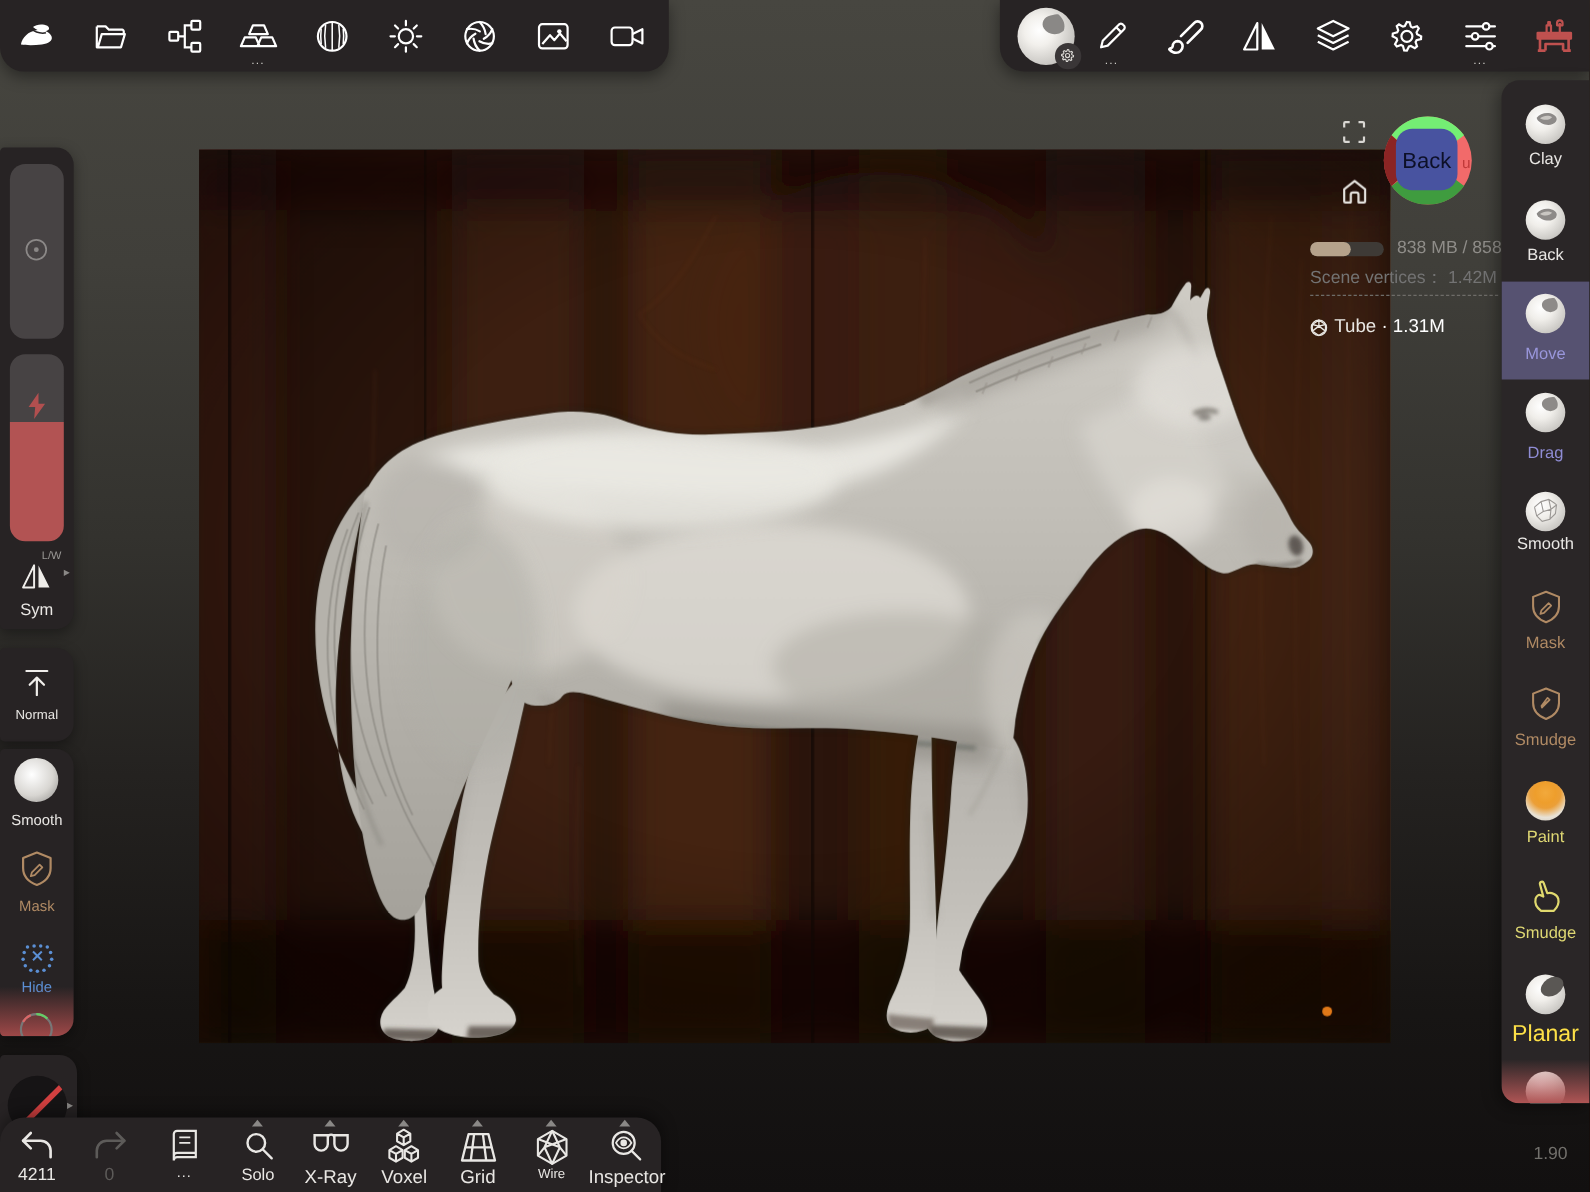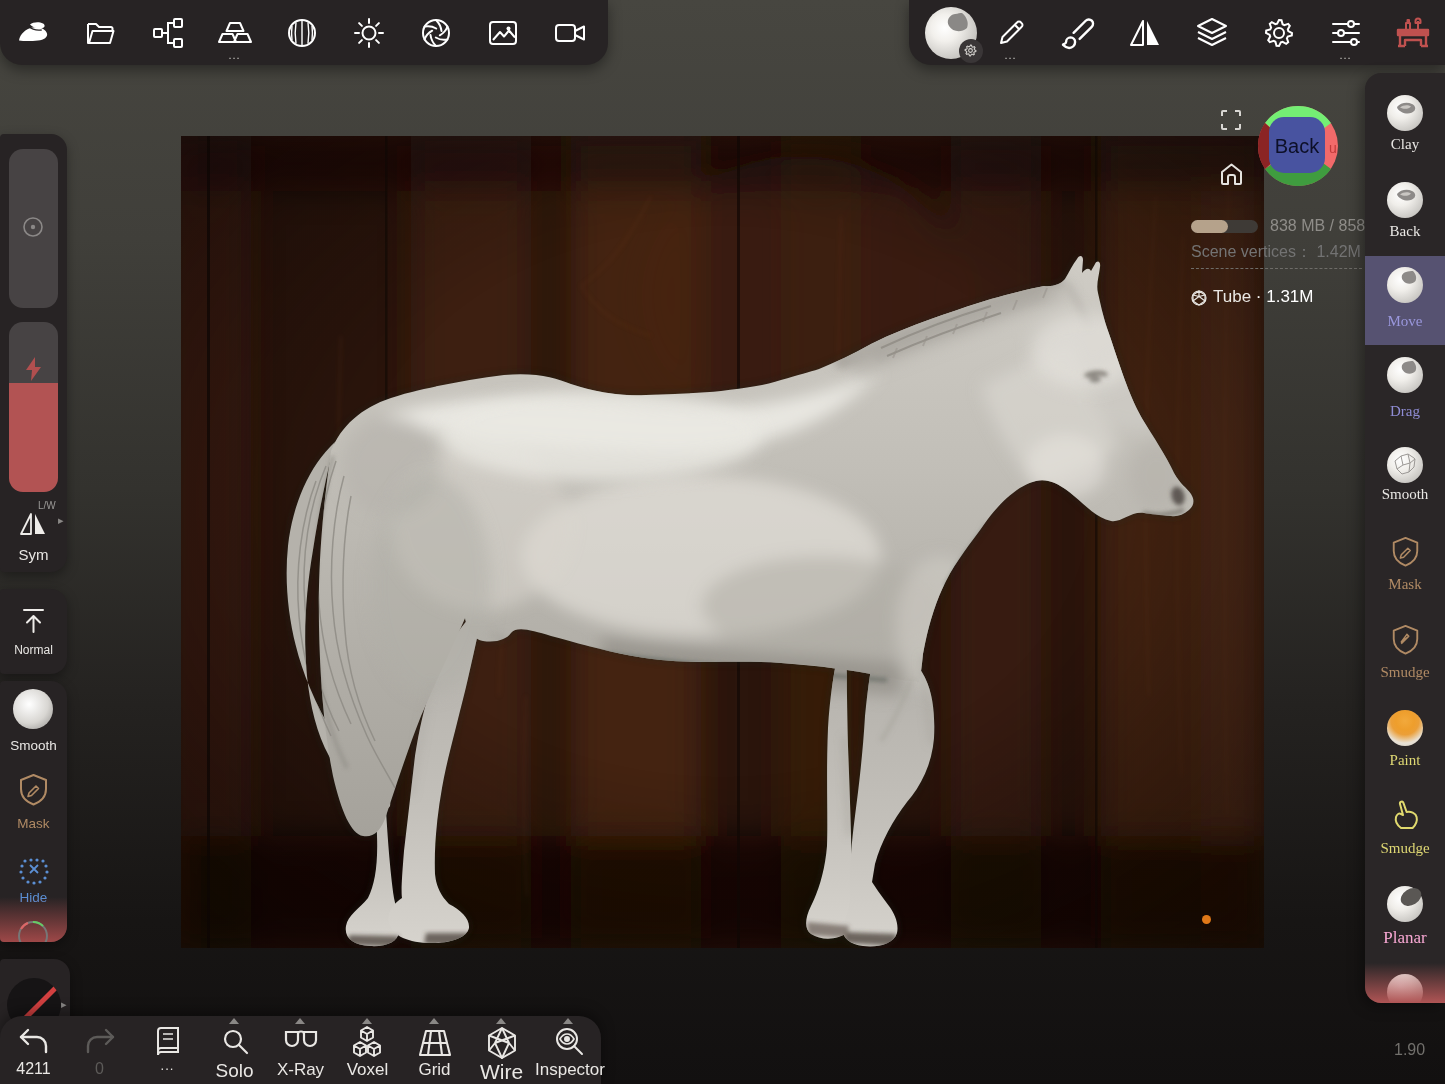--- a/index.html
+++ b/index.html
@@ -3,21 +3,21 @@
 <meta charset="utf-8">
 <style>
   html,body{margin:0;padding:0;background:#000;}
   body{width:1445px;height:1084px;overflow:hidden;position:relative;
     font-family:"Liberation Sans",sans-serif;
     background:linear-gradient(180deg,#474640 0%,#403f3a 22%,#33322e 45%,#242220 65%,#171514 85%,#121010 100%);}
   .panel{position:absolute;background:#272324;}
   #topL{left:0;top:0;width:608px;height:65px;border-radius:0 0 22px 22px;box-shadow:0 5px 14px rgba(0,0,0,.4);}
   #topR{left:909px;top:0;width:536px;height:65px;border-radius:0 0 0 22px;box-shadow:0 5px 14px rgba(0,0,0,.4);}
   #botP{left:0;top:1016px;width:601px;height:68px;border-radius:22px 22px 0 0;box-shadow:0 -4px 14px rgba(0,0,0,.4);}
-  #rightP{position:absolute;left:1365px;top:73px;width:80px;height:930px;border-radius:16px 0 0 16px;background:#2a2627;box-shadow:-4px 4px 14px rgba(0,0,0,.35);overflow:hidden;font-family:Liberation Serif, serif;}
+  #rightP{position:absolute;left:1365px;top:73px;width:80px;height:930px;border-radius:16px 0 0 16px;background:#2a2627;box-shadow:-4px 4px 14px rgba(0,0,0,.35);overflow:hidden;}
   .lp{left:0;border-radius:4px 16px 16px 4px;box-shadow:0 4px 12px rgba(0,0,0,.35);margin-top:44px;}
   #lp1{top:90px;width:67px;height:438px;}
   #lp2{top:545px;width:67px;height:85px;}
   #lp3{top:637px;width:67px;height:261px;overflow:hidden;}
   #lp4{top:915px;width:70px;height:92px;}
   .icon{position:absolute;}
   .toprow svg{display:block;}
   .cell{position:absolute;top:0;width:67px;height:65px;display:flex;align-items:center;justify-content:center;}
   .lbl{position:absolute;color:#e9e7e4;text-align:center;}
   #canvas{position:absolute;left:181px;top:136px;width:1083px;height:812px;}
@@ -499,21 +499,21 @@
   <div class="sph" style="left:22px;top:637px;background:radial-gradient(circle at 50% 30%,#f2a93c 0%,#ee9e2c 30%,#eb9f38 45%,#e8e2d6 72%,#cbc5ba)"></div>
   <div class="lbl" style="left:0;top:679px;width:80px;font-size:15px;color:#ded773">Paint</div>
   <svg class="icon" style="left:26px;top:726px" width="30" height="32" viewBox="0 0 30 32" fill="none" stroke="#e0d96e" stroke-width="2" stroke-linejoin="round">
     <path d="M10,29 c-4,-3 -6,-7 -5,-11 c1,-3 3,-4 5,-3 l2,1 l-3,-11 c-0.6,-2.3 2.6,-3.4 3.4,-1.2 l3.2,9.2 c4,-1 9,1 10,5 c0.8,3.5 -1,8 -4,11 Z"></path>
   </svg>
   <div class="lbl" style="left:0;top:767px;width:80px;font-size:15px;color:#ded773">Smudge</div>
   <div class="sph" style="left:22px;top:813px"></div>
   <svg class="icon" style="left:22px;top:813px" width="36" height="36" viewBox="0 0 36 36">
       <ellipse cx="24" cy="11" rx="11" ry="8" transform="rotate(-32 24 11)" fill="#5a5754"></ellipse>
     </svg>
-  <div class="lbl" style="left:0;top:855px;width:80px;font-size:17px;color:#f9a8d4">Planar</div>
+  <div class="lbl" style="left:0;top:855px;width:80px;font-size:21px;color:#fde047">Planar</div>
   <div class="sph" style="left:22px;top:901px"></div>
   <div style="position:absolute;left:0;bottom:0;width:80px;height:40px;background:linear-gradient(180deg,rgba(42,38,39,0),#b05555)"></div>
 </div>
 
 <div id="botP" class="panel"></div>
 <svg class="icon" style="left:18px;top:1028px" width="32" height="26" viewBox="0 0 32 26" fill="none" stroke="#e9e7e4" stroke-width="2.4" stroke-linecap="round" stroke-linejoin="round">
   <path d="M10,2 L3,9 L10,16"></path>
     <path d="M3,9 H19 a9,9 0 0 1 9,9 v6"></path>
 </svg>
 <div class="lbl" style="left:0px;top:1060px;width:67px;font-size:16px">4211</div>
@@ -530,40 +530,40 @@
 <div class="caret" style="left:229px;top:1018px"></div>
 <div class="caret" style="left:295px;top:1018px"></div>
 <div class="caret" style="left:362px;top:1018px"></div>
 <div class="caret" style="left:429px;top:1018px"></div>
 <div class="caret" style="left:496px;top:1018px"></div>
 <div class="caret" style="left:563px;top:1018px"></div>
 <svg class="icon" style="left:220px;top:1027px" width="30" height="30" viewBox="0 0 30 30" fill="none" stroke="#e9e7e4" stroke-width="2.2">
   <circle cx="13" cy="12" r="8"></circle>
     <path d="M19,18 L27,26" stroke-linecap="round"></path>
 </svg>
-<div class="lbl" style="left:201px;top:1060px;width:67px;font-size:19px">Solo</div>
+<div class="lbl" style="left:201px;top:1060px;width:67px;font-size:15px">Solo</div>
 <svg class="icon" style="left:284px;top:1030px" width="34" height="24" viewBox="0 0 34 24" fill="none" stroke="#e9e7e4" stroke-width="2.2">
   <path d="M2,2 h12 v8 a6,6 0 0 1 -12,0 Z M20,2 h12 v8 a6,6 0 0 1 -12,0 Z M14,4 a3,2.5 0 0 1 6,0"></path>
 </svg>
 <div class="lbl" style="left:267px;top:1060px;width:67px;font-size:17px">X-Ray</div>
 <svg class="icon" style="left:350px;top:1025px" width="34" height="36" viewBox="0 0 34 36" fill="none" stroke="#e9e7e4" stroke-width="1.9" stroke-linejoin="round">
   <path d="M17,2 l6,3.5 v7 L17,16 l-6,-3.5 v-7 Z M11,5.5 L17,9 m0,0 v7 M23,5.5 L17,9"></path>
   <path d="M10,17 l6,3.5 v7 L10,31 l-6,-3.5 v-7 Z M4,20.5 L10,24 m0,0 v7 M16,20.5 L10,24"></path>
   <path d="M24,17 l6,3.5 v7 L24,31 l-6,-3.5 v-7 Z M18,20.5 L24,24 m0,0 v7 M30,20.5 L24,24"></path>
 </svg>
 <div class="lbl" style="left:334px;top:1060px;width:67px;font-size:17px">Voxel</div>
 <svg class="icon" style="left:418px;top:1028px" width="34" height="30" viewBox="0 0 34 30" fill="none" stroke="#e9e7e4" stroke-width="2.1" stroke-linejoin="round">
   <path d="M8,3 h18 l6,24 H2 Z M13,3 l-3,24 M21,3 l3,24 M5,15 h24"></path>
 </svg>
 <div class="lbl" style="left:401px;top:1060px;width:67px;font-size:17px">Grid</div>
 <svg class="icon" style="left:485px;top:1026px" width="34" height="34" viewBox="0 0 34 34" fill="none" stroke="#e9e7e4" stroke-width="1.9" stroke-linejoin="round">
   <path d="M17,2 L30,9.5 V24.5 L17,32 L4,24.5 V9.5 Z"></path>
   <path d="M17,2 L24,17 L4,9.5 M17,2 L10,17 L30,9.5 M10,17 L17,32 L24,17 M4,24.5 L10,17 M30,24.5 L24,17"></path>
 </svg>
-<div class="lbl" style="left:468px;top:1060px;width:67px;font-size:21px">Wire</div>
+<div class="lbl" style="left:468px;top:1060px;width:67px;font-size:12px">Wire</div>
 <svg class="icon" style="left:553px;top:1026px" width="32" height="32" viewBox="0 0 32 32" fill="none" stroke="#e9e7e4" stroke-width="2">
   <circle cx="14" cy="13" r="10"></circle>
   <path d="M7,13 c2,-3.5 5,-5 7,-5 s5,1.5 7,5 c-2,3.5 -5,5 -7,5 s-5,-1.5 -7,-5 Z" stroke-width="1.7"></path>
   <circle cx="14" cy="13" r="2" fill="#e9e7e4"></circle>
   <path d="M21,20 L29,28" stroke-linecap="round"></path>
 </svg>
 <div class="lbl" style="left:535px;top:1060px;width:67px;font-size:17px">Inspector</div>
 <style>
   .sph{position:absolute;width:36px;height:36px;border-radius:50%;background:radial-gradient(circle at 38% 35%,#ffffff 0%,#f0eeea 35%,#c9c7c3 75%,#a19f9b 100%);}
   .caret{position:absolute;width:0;height:0;border-left:5px solid transparent;border-right:5px solid transparent;border-bottom:6px solid #8a8886;}

